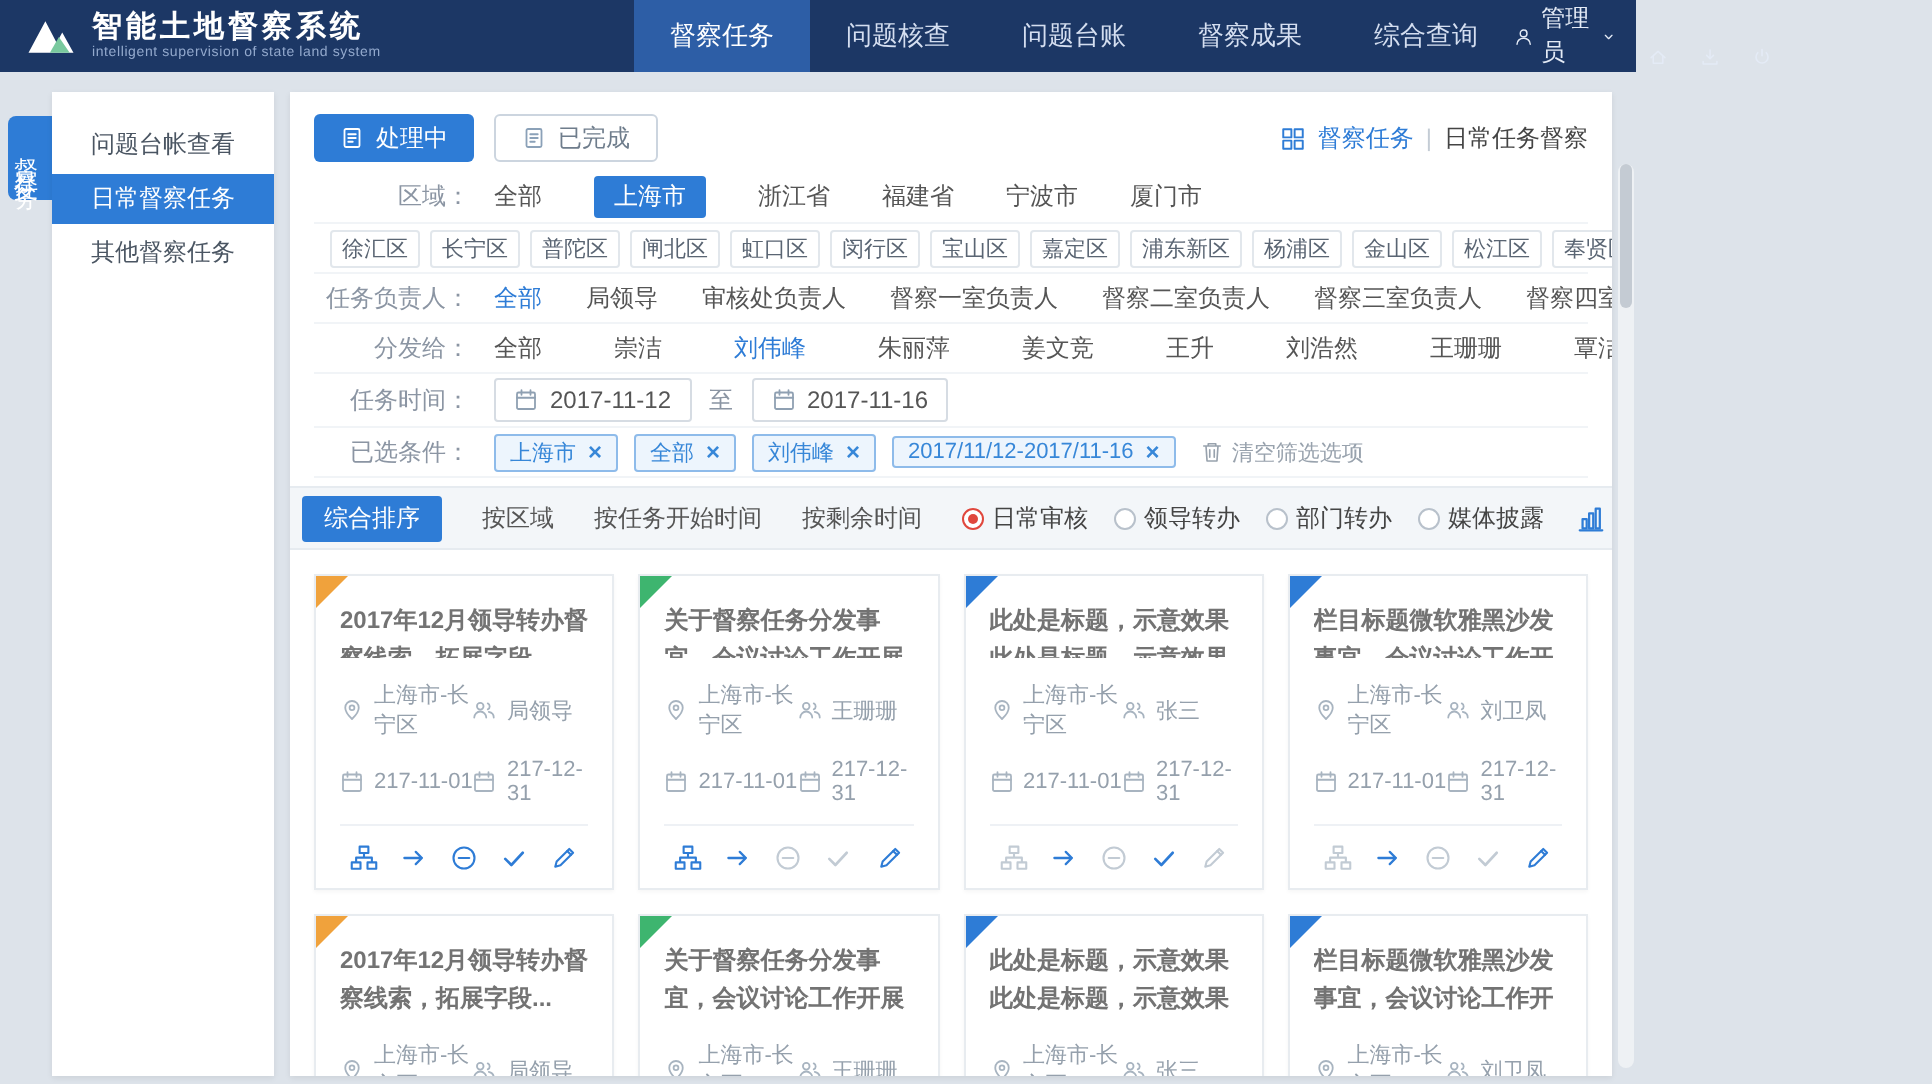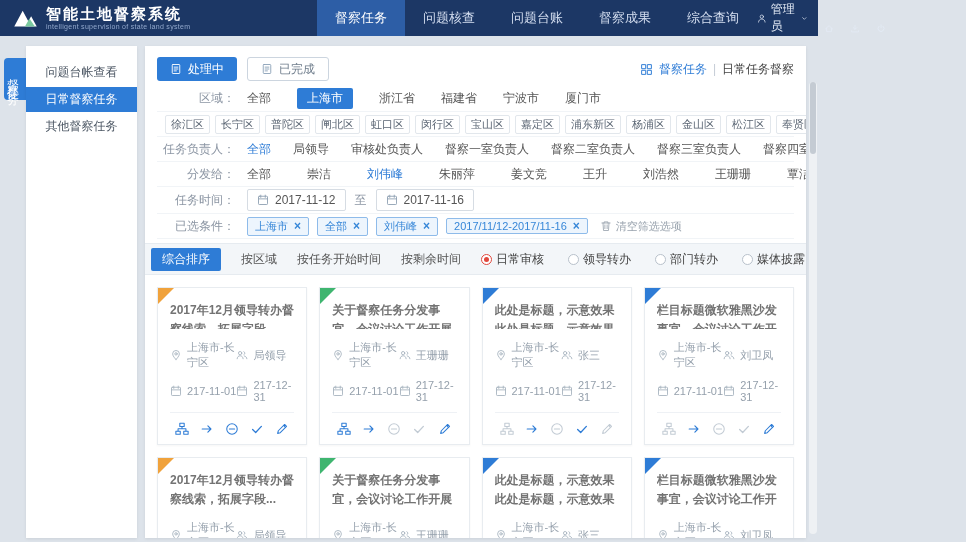--- a/index.html
+++ b/index.html
@@ -64,21 +64,21 @@
   .tags{gap:8px}
   .tag{display:flex;align-items:center;gap:6px;border:1px solid #8ebbea;background:#edf5fd;color:#3787d8;padding:1px 7px;font-size:11px;border-radius:2px;cursor:pointer}
   .tag .x{cursor:pointer;font-weight:bold;font-size:12px;line-height:1}
   .clear{display:flex;align-items:center;gap:4px;color:#98a2ad;font-size:11px;margin-left:12px;cursor:pointer}
   .clear svg{width:12px;height:12px}
 
   
   .sortbar{display:flex;align-items:center;height:32px;background:#f3f6f9;border-top:1px solid #e6ebf0;border-bottom:1px solid #e6ebf0;margin:4px -12px 0;padding:0 6px;position:relative}
   .sort-tab{color:#555;font-size:12px;margin-right:20px;cursor:pointer;white-space:nowrap}
   .sort-tab.selected{background:#2e7cd6;color:#fff;padding:3px 11px;border-radius:2px}
-  .radios{margin-left:auto;display:flex;gap:24px;align-items:center}
+  .radios{margin-left:auto;display:flex;gap:13px;align-items:center}
   .radio{display:flex;align-items:center;gap:4px;font-size:12px;color:#444;cursor:pointer;white-space:nowrap}
   .rdot{width:11px;height:11px;border:1px solid #b8c1cb;border-radius:50%;position:relative;background:#fff;flex:none}
   .radio.selected .rdot{border-color:#e0473d}
   .radio.selected .rdot::after{content:"";position:absolute;inset:2px;background:#e0473d;border-radius:50%}
   .tools{display:flex;align-items:center;gap:9px;margin-left:14px;color:#2e7cd6}
   .tool{width:19px;height:19px;cursor:pointer;position:relative;display:flex;align-items:center;justify-content:center}
   .tool svg{width:15px;height:15px}
   .tool.hovered{outline:1px solid #c8d2dc;background:#fff}
   .tooltip{position:absolute;top:23px;left:-3px;background:#fff;border:1px solid #d2d8de;box-shadow:0 1px 4px rgba(0,0,0,.15);padding:2px 9px;font-size:11px;color:#555;white-space:nowrap;z-index:9}
   .tooldiv{width:1px;height:14px;background:#d8dee5}

